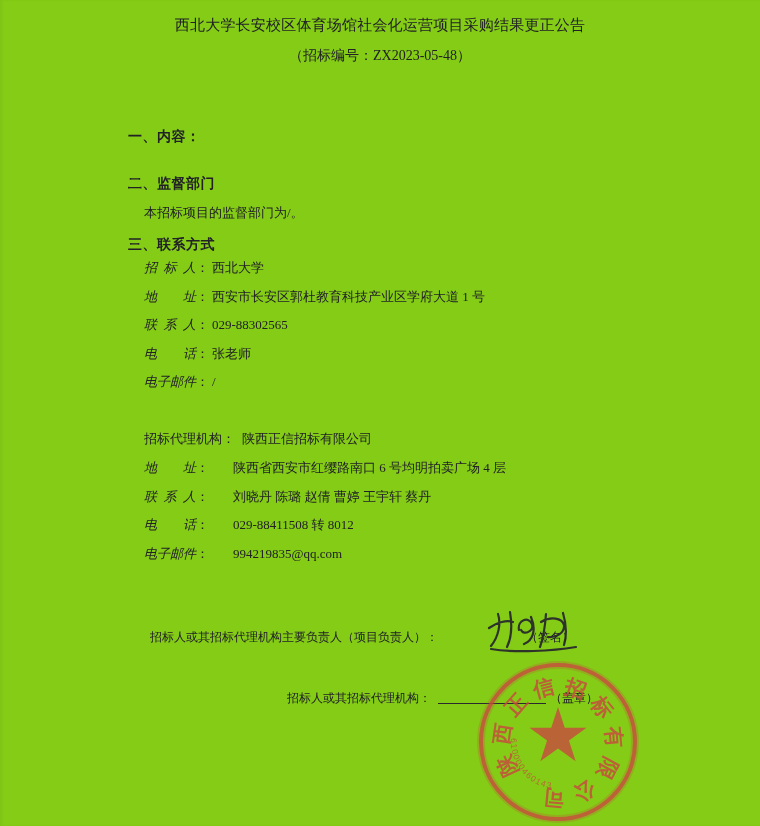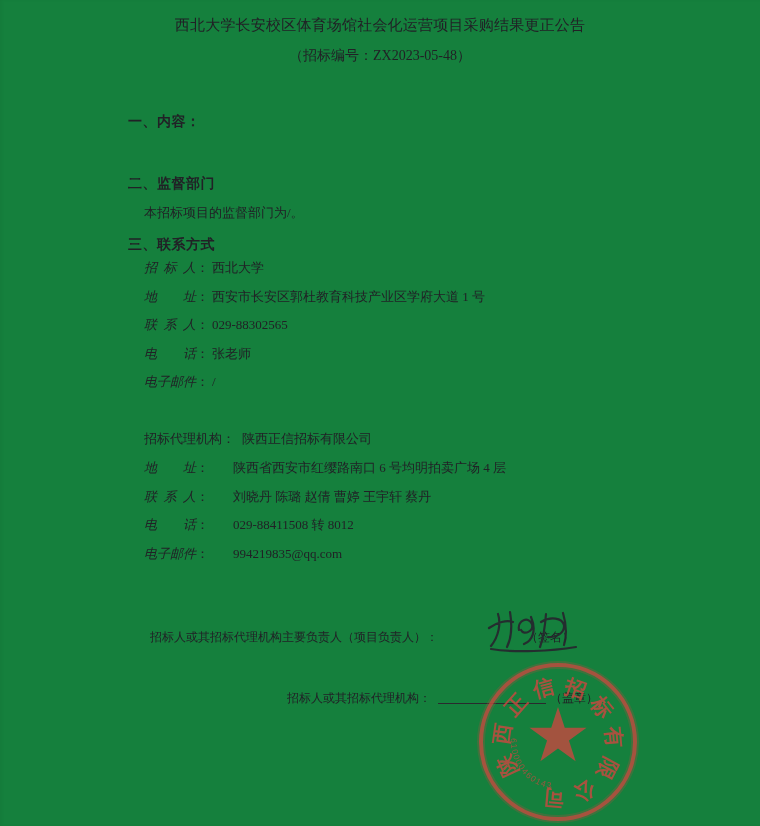--- a/index.html
+++ b/index.html
@@ -1,18 +1,18 @@
 <!DOCTYPE html>
 <html><head>
 <meta charset="utf-8">
 <style>
   html,body{margin:0;padding:0;background:#e9e9e9;}
   .page{
     position:relative;width:760px;height:826px;margin:0 auto;
-    background:#15803d;overflow:hidden;
+    background:#84cc16;overflow:hidden;
     font-family:"Liberation Serif","DejaVu Serif",serif;
     color:#212126;
     box-shadow:inset 2px 0 3px rgba(0,0,0,0.04);
   }
   .line{position:absolute;line-height:1.25;white-space:nowrap;}
   .doc-title{left:0;top:16px;width:100%;text-align:center;font-size:15px;font-weight:500;letter-spacing:.2px;}
   .doc-subtitle{left:0;top:47px;width:100%;text-align:center;font-size:14px;}
   .h{font-size:14px;font-weight:700;letter-spacing:.5px;}
   .p{font-size:13px;}
   .row{position:absolute;left:144px;font-size:13px;white-space:nowrap;}
@@ -31,21 +31,21 @@
   .stamp-digit{font-size:8.5px;fill:rgba(201,72,64,0.78);text-anchor:middle;dominant-baseline:central;font-family:"Liberation Sans",sans-serif;}
 </style>
 </head>
 <body>
 
 <div class="page">
 
   <div class="line doc-title">西北大学长安校区体育场馆社会化运营项目采购结果更正公告</div>
   <div class="line doc-subtitle">（招标编号：ZX2023-05-48）</div>
 
-  <div class="line h" style="left:128px;top:113px">一、内容：</div>
+  <div class="line h" style="left:128px;top:128px">一、内容：</div>
 
   <div class="line h" style="left:128px;top:175px">二、监督部门</div>
   <div class="line p" style="left:144px;top:205px">本招标项目的监督部门为/。</div>
 
   <div class="line h" style="left:128px;top:236px">三、联系方式</div>
 
   <div class="row" style="top:259px"><span class="lbl">招 标 人</span><span class="colon">：</span><span class="val">西北大学</span></div>
   <div class="row" style="top:288px"><span class="lbl">地 址</span><span class="colon">：</span><span class="val">西安市长安区郭杜教育科技产业区学府大道 1 号</span></div>
   <div class="row" style="top:316px"><span class="lbl">联 系 人</span><span class="colon">：</span><span class="val">029-88302565</span></div>
   <div class="row" style="top:345px"><span class="lbl">电 话</span><span class="colon">：</span><span class="val">张老师</span></div>

